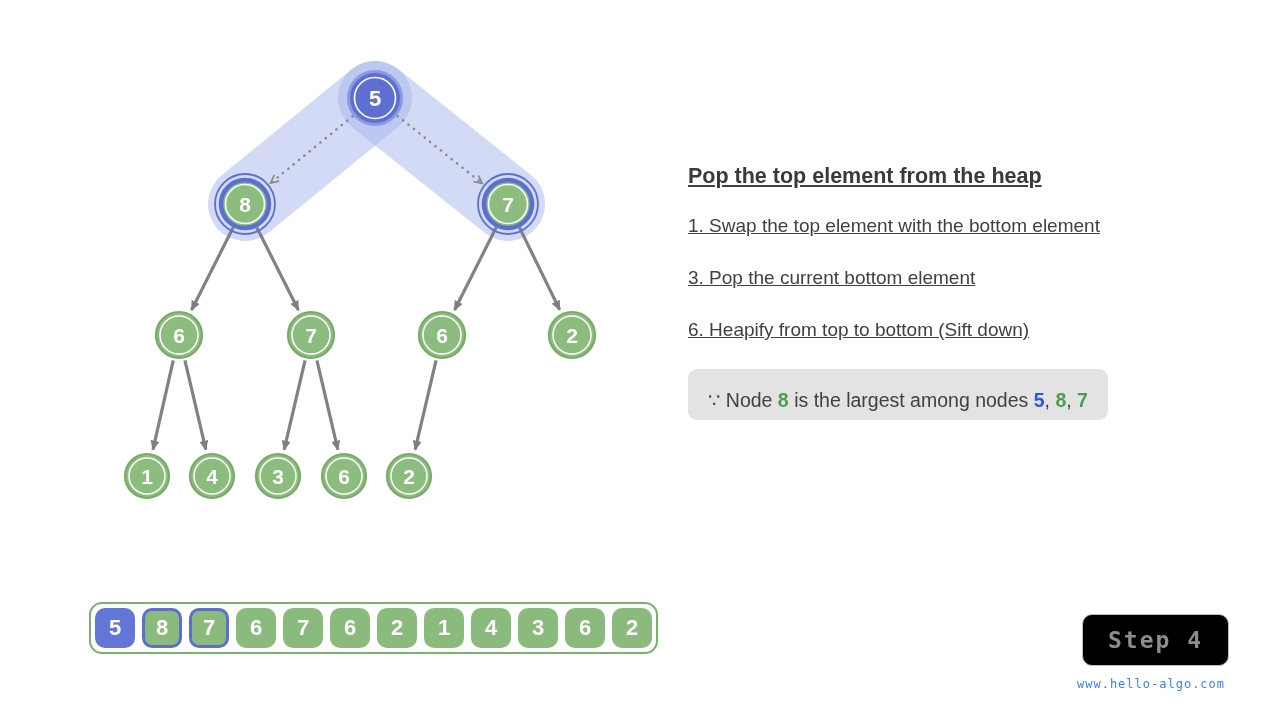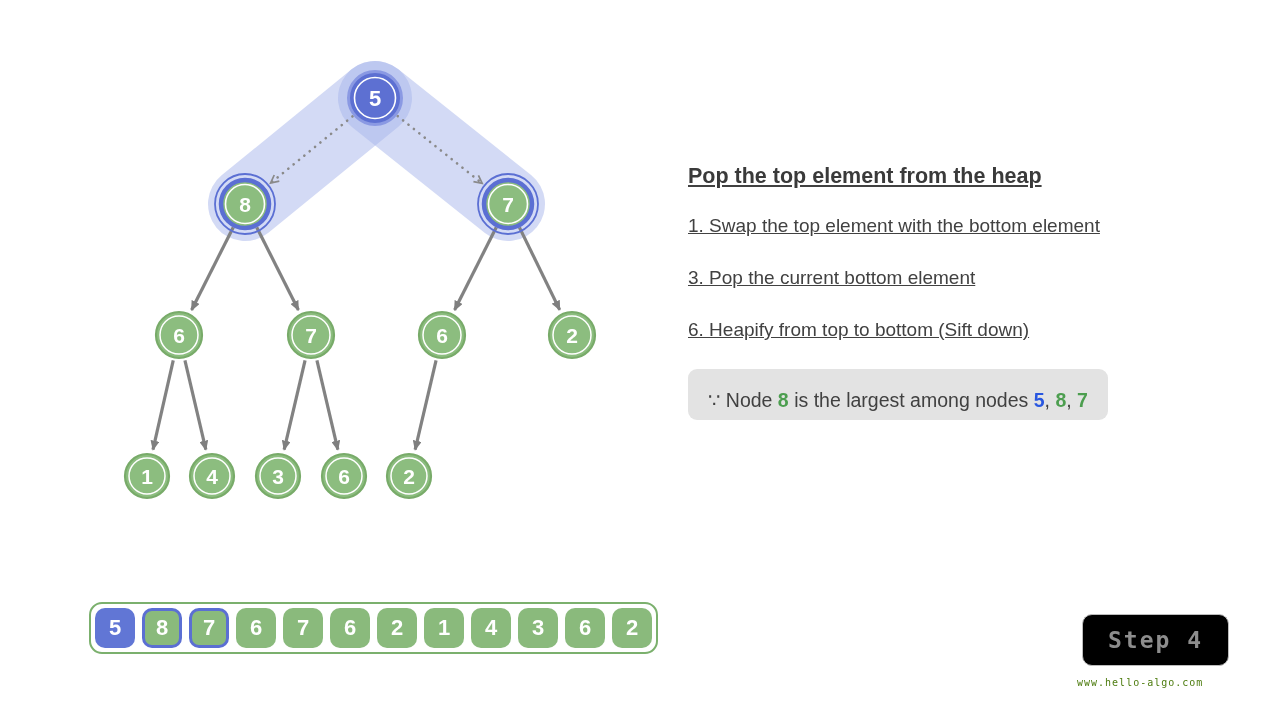--- a/index.html
+++ b/index.html
@@ -26,22 +26,22 @@
   .cell.green-blue-border{border:3px solid #5b6fd3;}
 
   
   .step-button{position:absolute;left:1082px;top:601px;width:147px;height:52px;
                border:1.5px solid #bcbcbc;border-radius:10px;background:#000000;
                display:flex;align-items:center;justify-content:center;
                font-family:"DejaVu Sans Mono",monospace;font-weight:bold;font-size:23px;
                color:#8d8d8d;letter-spacing:2px;box-sizing:border-box;margin-top:13px;}
 
   .watermark{position:absolute;left:1077px;top:677px;
-             font-family:"DejaVu Sans Mono",monospace;font-size:10px;
-             color:#4d7c0f;letter-spacing:1px;}
+             font-family:"DejaVu Sans Mono",monospace;font-size:12px;
+             color:#3b82f6;letter-spacing:1px;}
 </style>
 </head>
 <body>
 
 <div class="canvas">
 
   <svg id="tree-svg" width="680" height="560" viewBox="0 0 680 560" style="position:absolute;left:0;top:0;">
     <defs>
       <marker id="arrow-solid" markerWidth="10" markerHeight="9" refX="9" refY="4.5" orient="auto" markerUnits="userSpaceOnUse">
         <path d="M0,0 L10,4.5 L0,9 Z" fill="#7f7f7f"></path>

